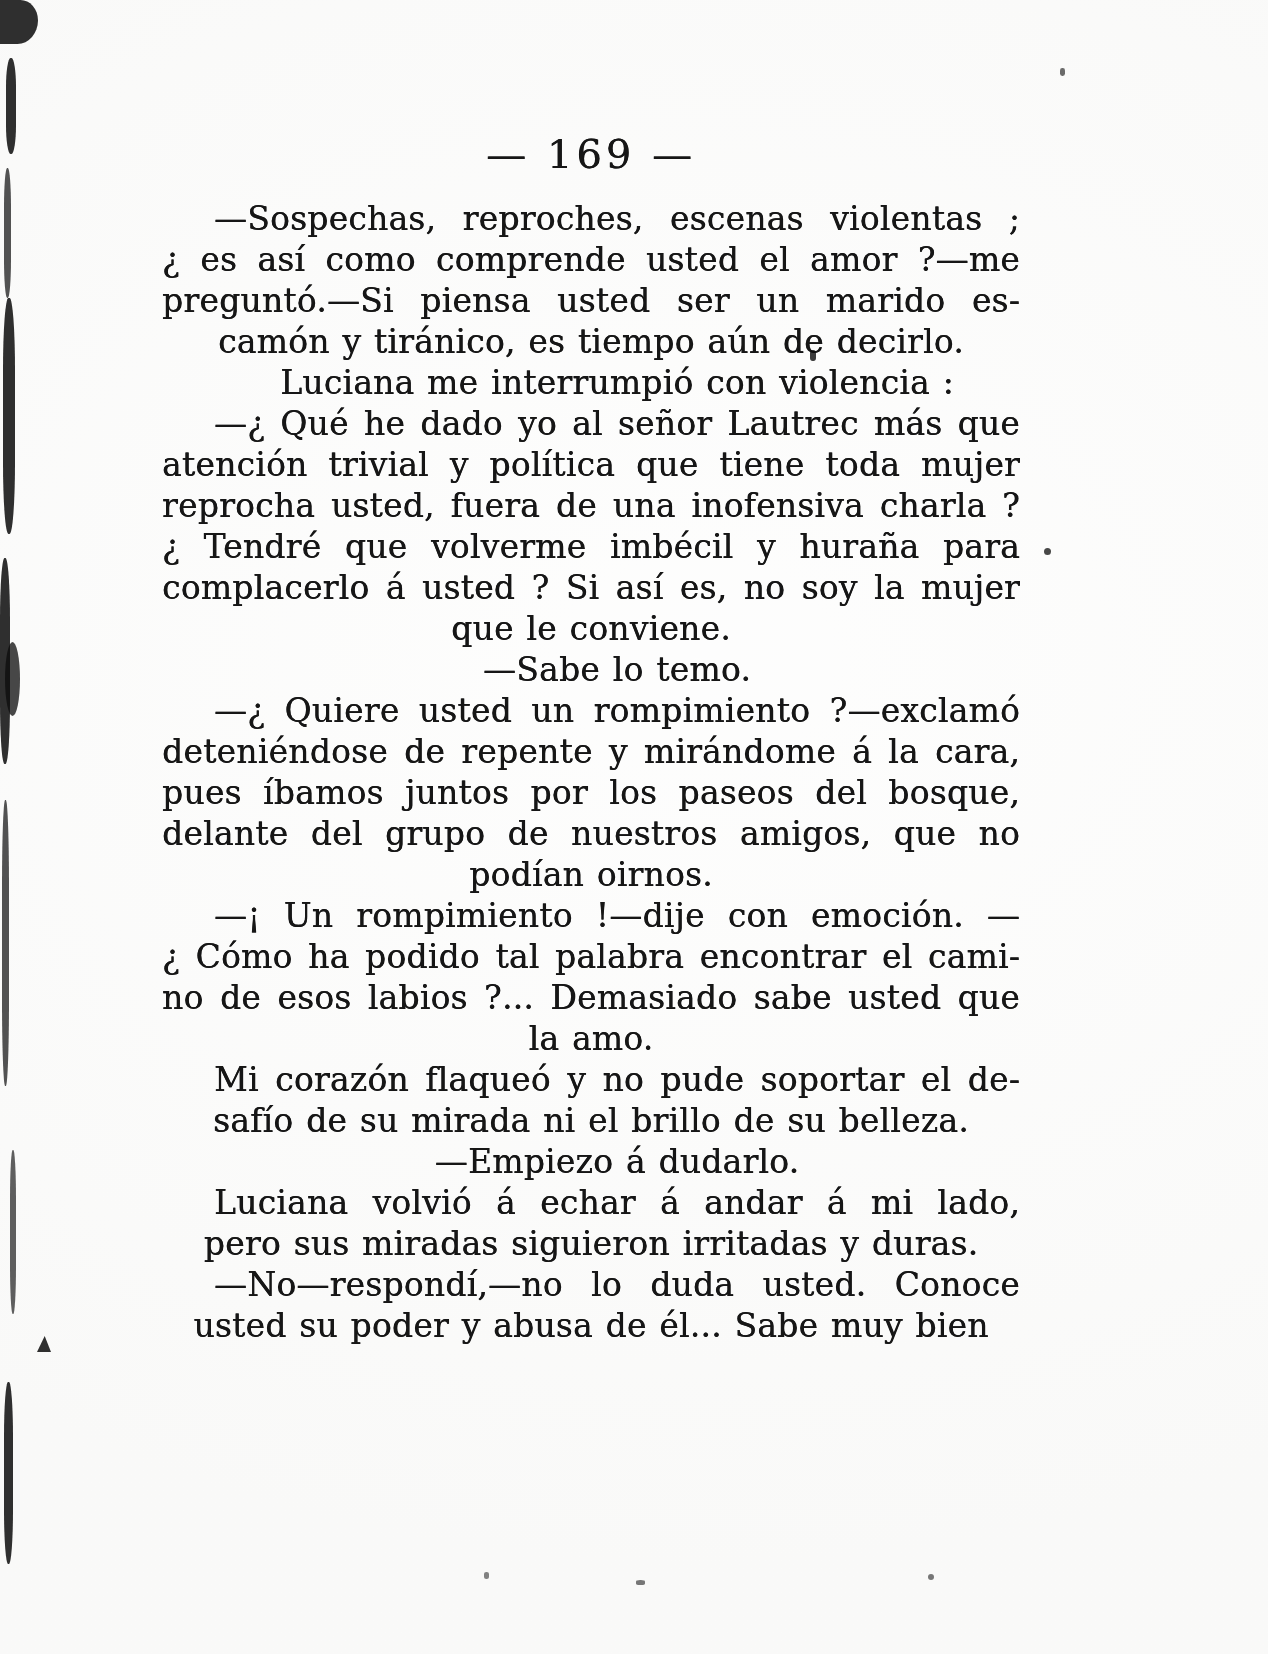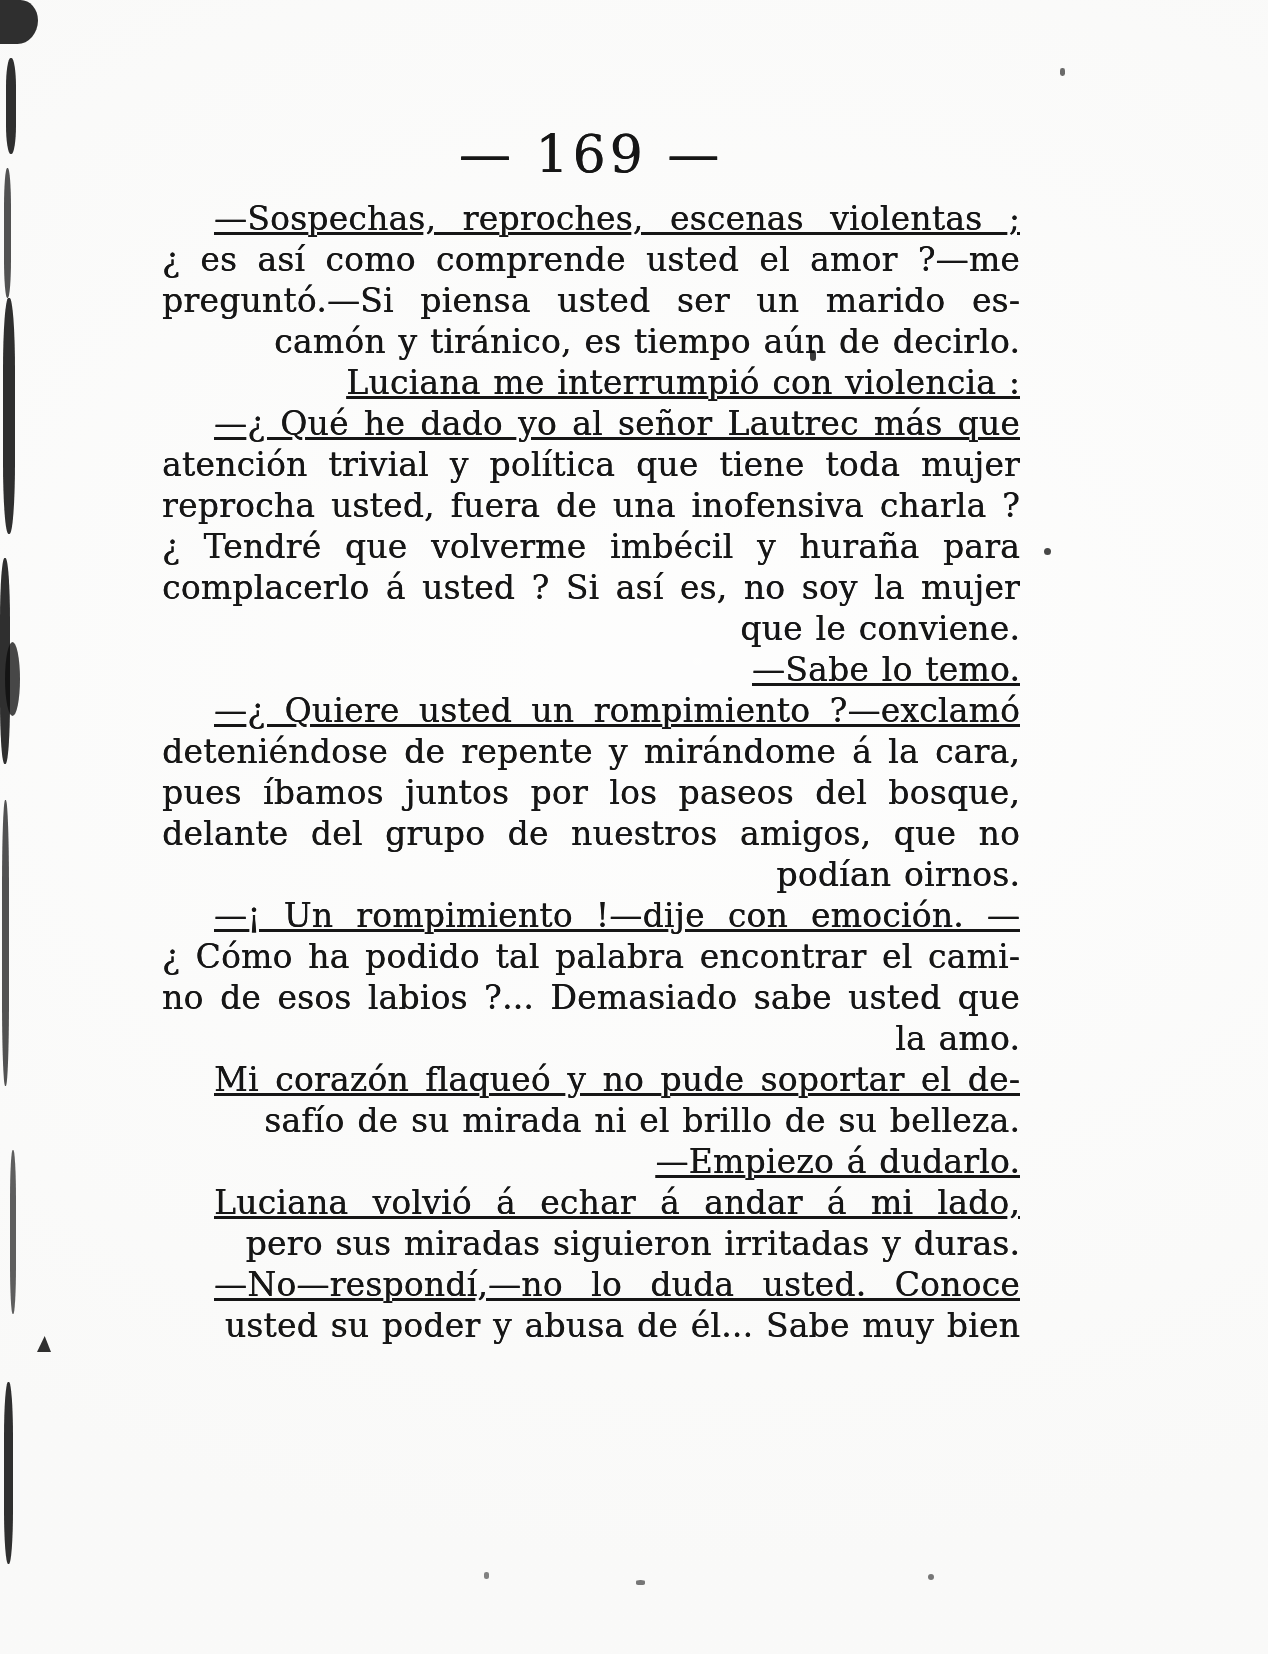--- a/index.html
+++ b/index.html
@@ -19,44 +19,44 @@
     position: relative;
     width: 1268px;
     height: 1654px;
     padding: 130px 248px 0 162px;
     background:
       radial-gradient(ellipse 1200px 900px at 55% 40%, rgba(255,255,255,0.5), rgba(0,0,0,0.012)),
       var(--paper);
   }
   .page-number {
     text-align: center;
-    font-size: 52px;
+    font-size: 40px;
     line-height: 48px;
     letter-spacing: 4px;
     margin-bottom: 20px;
     text-shadow: 0.4px 0 0 currentColor;
   }
   .body-text { position: relative; }
   .paragraph { margin: 0; }
   .line {
     font-size: 33px;
     line-height: 41px;
     height: 41px;
     overflow: hidden;
     letter-spacing: 0.2px;
     word-spacing: 2px;
     text-align: justify;
     text-shadow: 0.35px 0 0 currentColor;
     white-space: normal;
   }
   
   .line::after { content: ""; display: inline-block; width: 100%; }
-  .line.last { text-align: right; }
+  .line.last { text-align: center; }
   .line.last::after { width: 0; }
-  .line.first { text-indent: 52px; text-decoration: underline; }
+  .line.first { text-indent: 52px; }
 
   
   .artifact {
     position: absolute;
     background: #0c0c0c;
     opacity: 0.85;
     filter: blur(0.6px);
     border-radius: 45% / 30%;
     pointer-events: none;
   }

